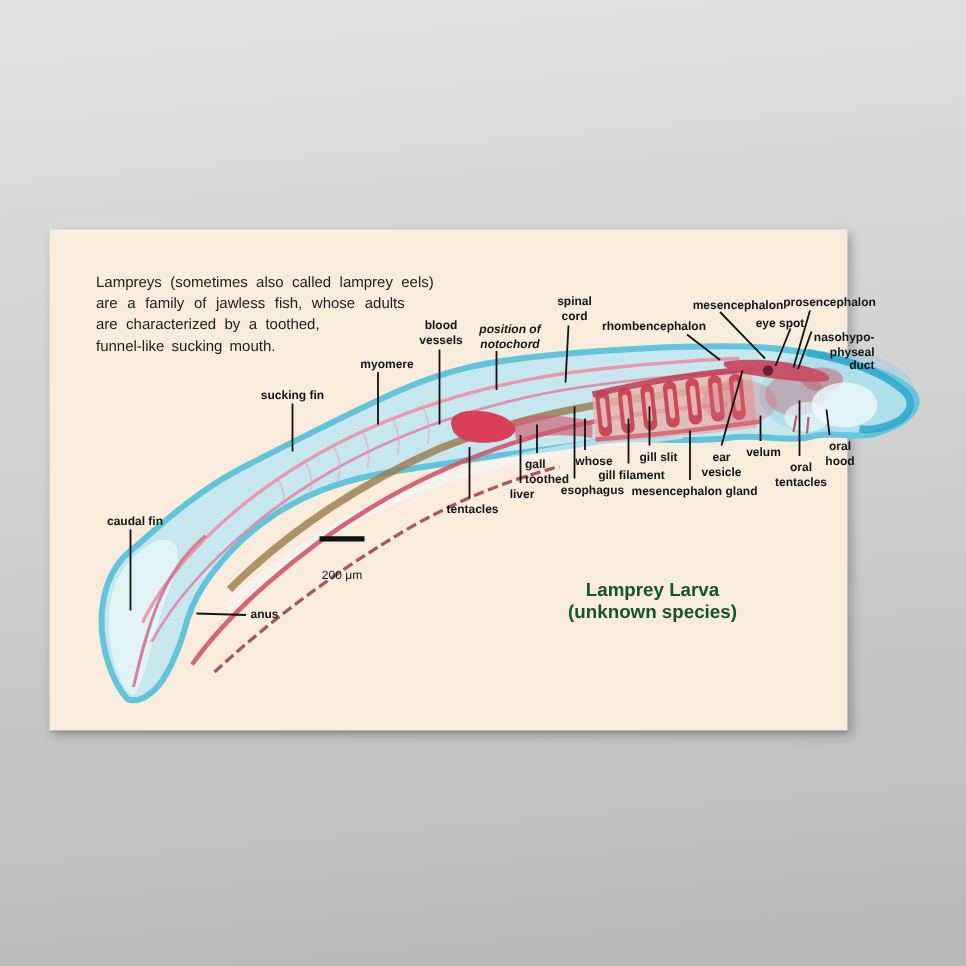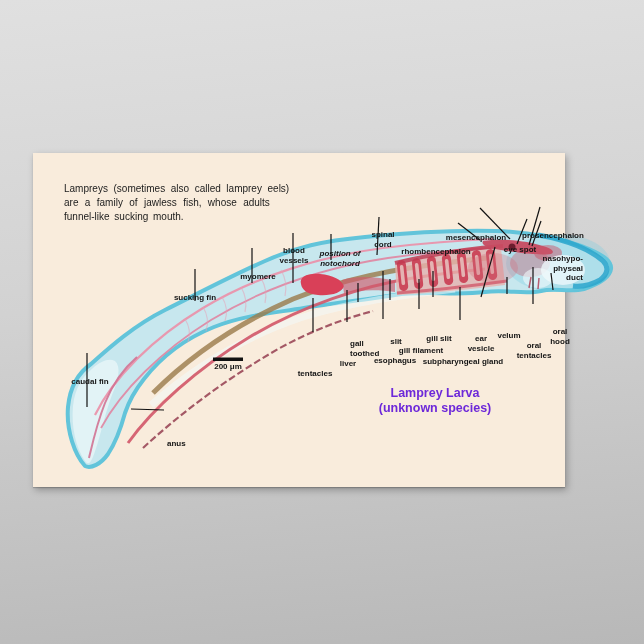--- a/index.html
+++ b/index.html
@@ -18,31 +18,30 @@
   .intro{position:absolute;left:31px;top:29px;color:#1c1c1c;font-size:10px;line-height:14.2px;}
   .intro div{white-space:nowrap;}
   .intro .l0{word-spacing:2.8px;}
   .intro .l1{word-spacing:3.6px;}
   .intro .l2{word-spacing:2.8px;}
   .intro .l3{word-spacing:2.0px;}
   .lbl{
     position:absolute;color:#141414;font-size:8px;font-weight:bold;
     line-height:9.5px;white-space:pre-line;text-align:center;
     transform:translateX(-50%);
-    margin-top:34px;
   }
   .lbl.left{transform:none;text-align:left;}
   .lbl.right{transform:none;text-align:right;}
   .scaletext{
-    position:absolute;left:195px;top:209px;transform:translateX(-50%);
-    color:#141414;font-size:8px;font-weight:bold;white-space:nowrap;
+    position:absolute;left:195px;top:226px;transform:translateX(-50%);
+    color:#141414;font-size:8px;font-weight:normal;white-space:nowrap;
   }
   .title{
     position:absolute;left:402px;top:233px;transform:translateX(-50%);
-    color:#6d28d9;font-size:12.5px;font-weight:bold;line-height:14.5px;
+    color:#14532d;font-size:12.5px;font-weight:bold;line-height:14.5px;
     text-align:center;white-space:pre-line;
   }
 </style>
 </head>
 <body>
 
 <div class="poster">
 
   <svg class="art" viewBox="0 0 581 334" aria-hidden="true">
 
@@ -145,49 +144,50 @@
       <line x1="500" y1="114" x2="500" y2="151"></line>
       <line x1="518" y1="120" x2="520" y2="137"></line>
     </g>
 
     <rect x="180" y="204.5" width="30" height="3.5" fill="#111"></rect>
   </svg>
 
   <div class="intro">
     <div class="l0">Lampreys (sometimes also called lamprey eels)</div>
     <div class="l1">are a family of jawless fish, whose adults</div>
+    <div class="l2">are characterized by a toothed,</div>
     <div class="l3">funnel-like sucking mouth.</div>
   </div>
 
   <div class="lbl" style="left:350px;top:43px;">spinal
 cord</div>
-  <div class="lbl" style="left:443px;top:46px;">mesencephalon</div>
+  <div class="lbl" style="left:459px;top:46px;">mesencephalon</div>
   <div class="lbl" style="left:520px;top:44px;">prosencephalon</div>
   <div class="lbl" style="left:487px;top:58px;">eye spot</div>
   <div class="lbl" style="left:403px;top:60px;">rhombencephalon</div>
   <div class="lbl right" style="left:490px;top:67px;width:60px;">nasohypo-
 physeal
 duct</div>
   <div class="lbl" style="left:261px;top:59px;">blood
 vessels</div>
   <div class="lbl" style="left:307px;top:62px;font-style:italic;">position of
 notochord</div>
   <div class="lbl" style="left:225px;top:85px;">myomere</div>
   <div class="lbl" style="left:162px;top:106px;">sucking fin</div>
   <div class="lbl" style="left:57px;top:190px;">caudal fin</div>
   <div class="lbl left" style="left:134px;top:252px;">anus</div>
   <div class="lbl" style="left:282px;top:182px;">tentacles</div>
   <div class="lbl" style="left:315px;top:172px;">liver</div>
   <div class="lbl left" style="left:317px;top:152px;">gall
 toothed</div>
-  <div class="lbl" style="left:363px;top:150px;">slit</div>
+  <div class="lbl" style="left:363px;top:150px;">whose</div>
   <div class="lbl" style="left:362px;top:169px;">esophagus</div>
   <div class="lbl" style="left:388px;top:159px;">gill filament</div>
   <div class="lbl" style="left:406px;top:147px;">gill slit</div>
-  <div class="lbl" style="left:430px;top:170px;">subpharyngeal gland</div>
+  <div class="lbl" style="left:430px;top:170px;">mesencephalon gland</div>
   <div class="lbl" style="left:448px;top:147px;">ear
 vesicle</div>
   <div class="lbl" style="left:476px;top:144px;">velum</div>
   <div class="lbl" style="left:501px;top:154px;">oral tentacles</div>
   <div class="lbl" style="left:527px;top:140px;">oral hood</div>
 
   <div class="scaletext">200 μm</div>
 
   <div class="title">Lamprey Larva
 (unknown species)</div>

